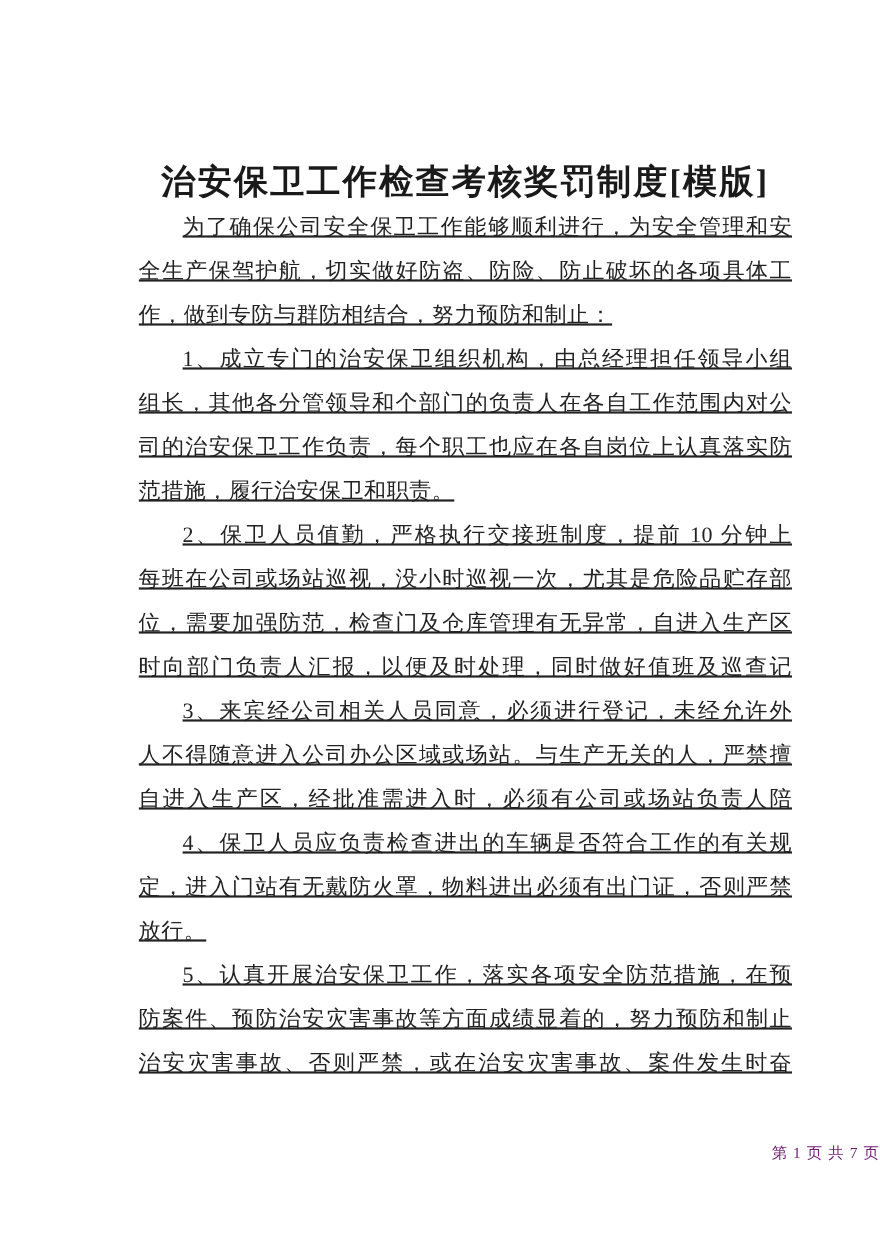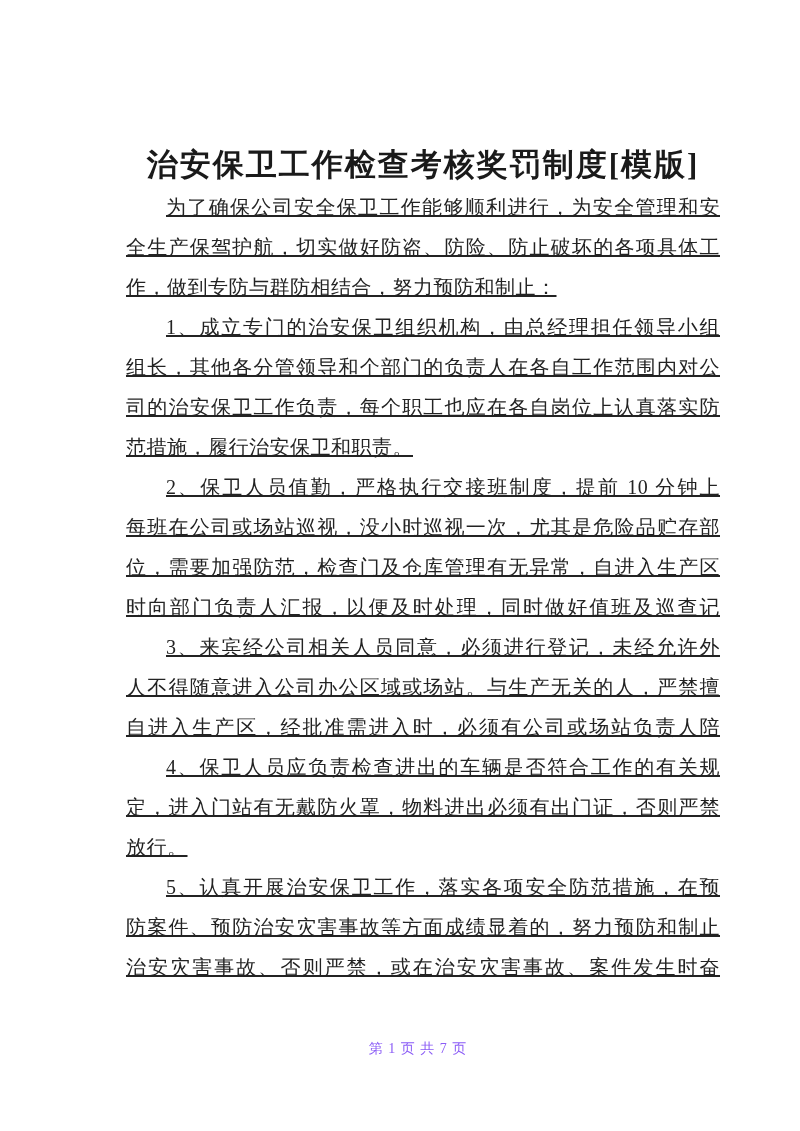--- a/index.html
+++ b/index.html
@@ -50,24 +50,24 @@
     text-align-last: justify;
   }
   .doc-line.indent {
     padding-left: 40px;
   }
   .page-footer {
     position: absolute;
     left: 0;
     right: 0;
     top: 1040px;
-    text-align: center;
+    text-align: right;
     font-size: 14px;
     letter-spacing: 1px;
-    color: #8b5cf6;
+    color: #701a75;
     margin-left: 36px;
   }
 </style>
 </head>
 <body>
 
 <div class="page">
   <div class="content">
     <div class="doc-title">治安保卫工作检查考核奖罚制度[模版]</div>
     <div class="doc-body">

